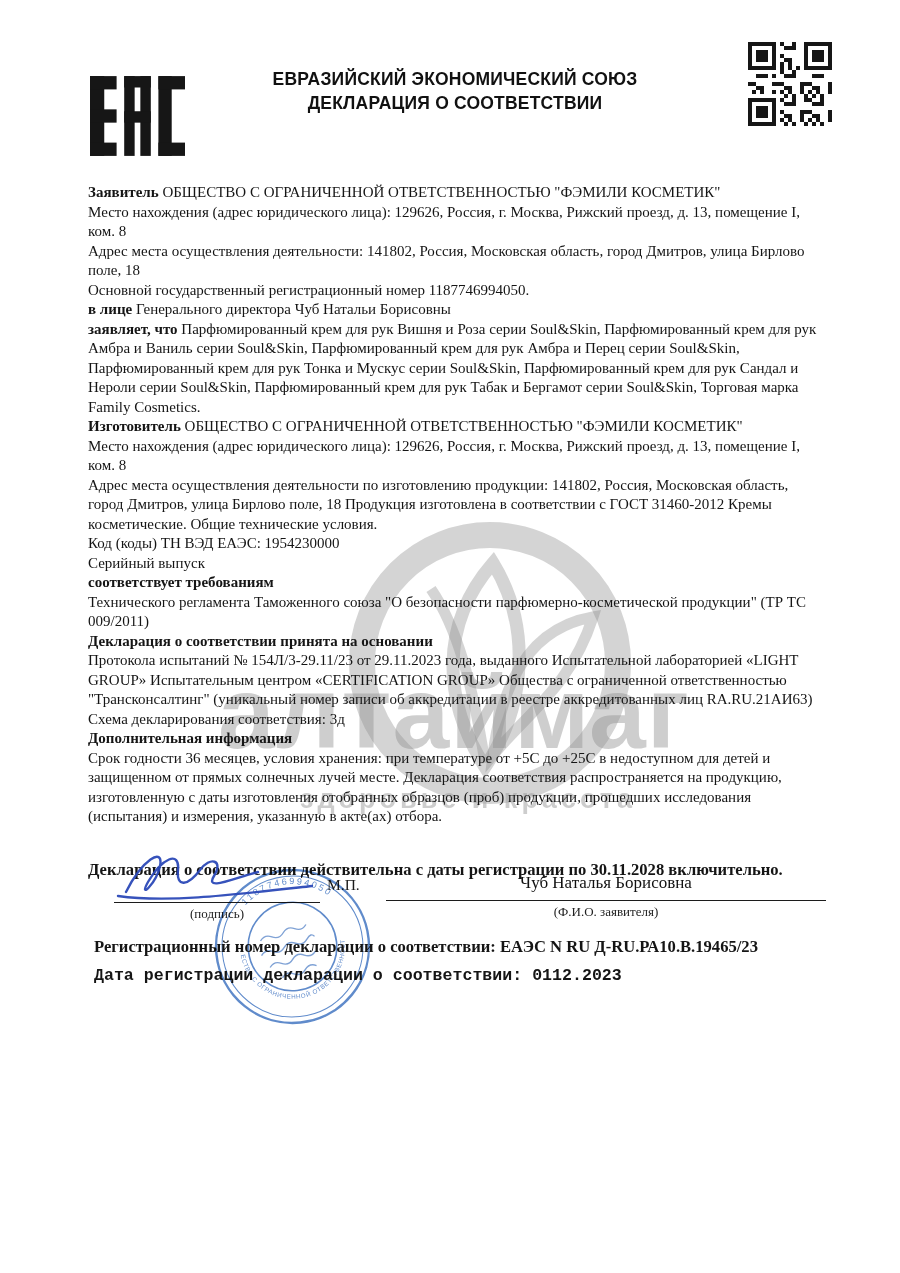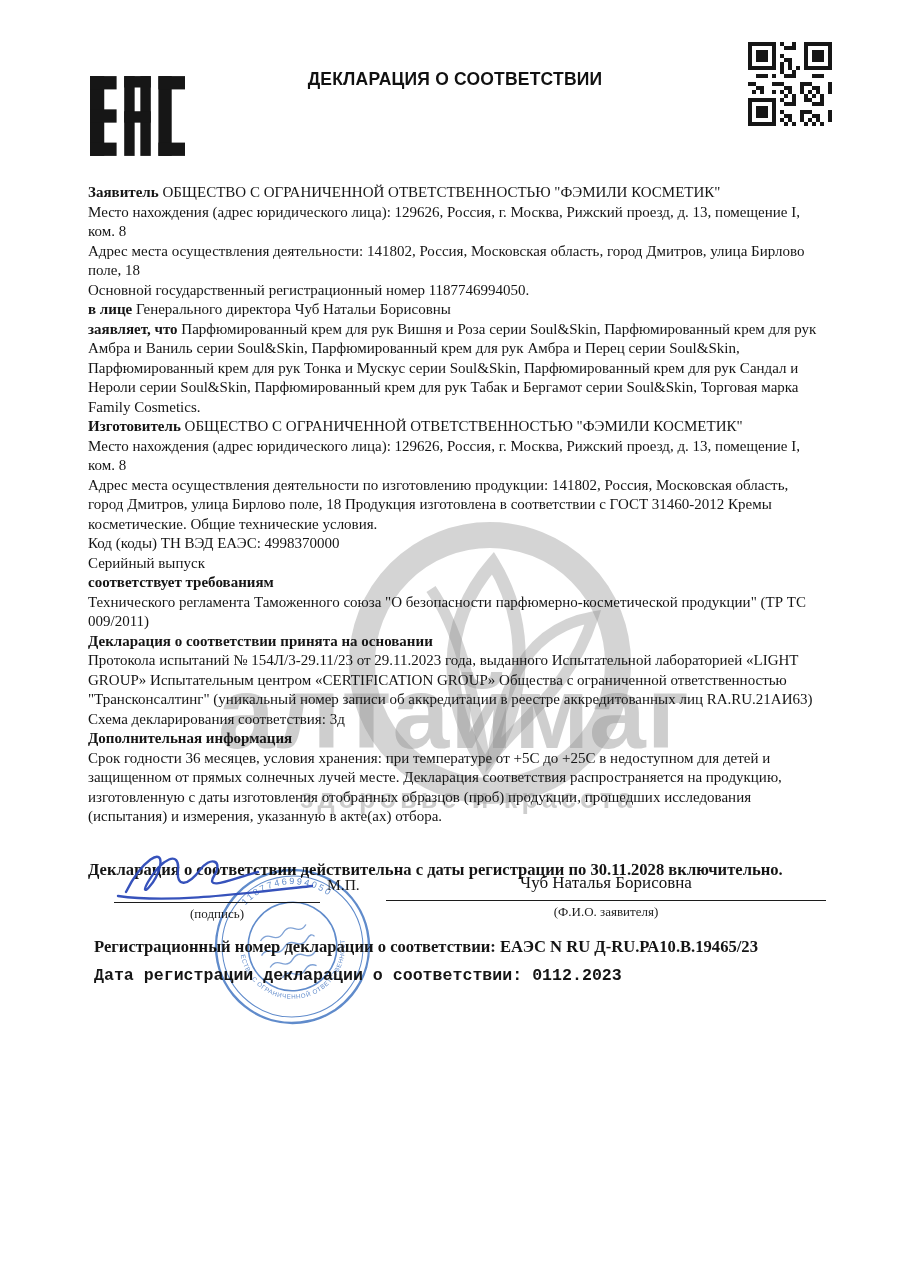--- a/index.html
+++ b/index.html
@@ -75,20 +75,21 @@
     <rect x="36" y="0" width="11" height="84"></rect>
     <rect x="53" y="0" width="11" height="84"></rect>
     <rect x="36" y="0" width="28" height="12"></rect>
     <rect x="36" y="37" width="28" height="12"></rect>
     <rect x="72" y="0" width="14" height="84"></rect>
     <rect x="72" y="0" width="28" height="14"></rect>
     <rect x="72" y="70" width="28" height="14"></rect>
   </svg>
 
   <div class="hdr-title">
+    <div>ЕВРАЗИЙСКИЙ ЭКОНОМИЧЕСКИЙ СОЮЗ</div>
     <div>ДЕКЛАРАЦИЯ О СООТВЕТСТВИИ</div>
   </div>
 
   <svg class="qr" id="qr" viewBox="0 0 21 21">
       <rect x="0" y="0" width="1" height="1" fill="#161616"></rect>
       <rect x="1" y="0" width="1" height="1" fill="#161616"></rect>
       <rect x="2" y="0" width="1" height="1" fill="#161616"></rect>
       <rect x="3" y="0" width="1" height="1" fill="#161616"></rect>
       <rect x="4" y="0" width="1" height="1" fill="#161616"></rect>
       <rect x="5" y="0" width="1" height="1" fill="#161616"></rect>
@@ -279,21 +280,21 @@
   <div class="doc">
     <p><b>Заявитель</b><span> ОБЩЕСТВО С ОГРАНИЧЕННОЙ  ОТВЕТСТВЕННОСТЬЮ "ФЭМИЛИ КОСМЕТИК"</span></p>
     <p><b></b><span>Место нахождения (адрес юридического лица): 129626, Россия,  г. Москва,  Рижский  проезд, д. 13, помещение I, ком.  8</span></p>
     <p><b></b><span>Адрес места осуществления деятельности: 141802, Россия,  Московская  область,  город Дмитров, улица Бирлово поле, 18</span></p>
     <p><b></b><span>Основной государственный регистрационный номер 1187746994050.</span></p>
     <p><b>в лице</b><span> Генерального директора Чуб Натальи Борисовны</span></p>
     <p><b>заявляет, что</b><span> Парфюмированный крем для рук Вишня и Роза  серии Soul&amp;Skin, Парфюмированный крем для рук Амбра и Ваниль серии Soul&amp;Skin, Парфюмированный крем для рук Амбра и Перец серии Soul&amp;Skin, Парфюмированный крем для рук Тонка и Мускус серии Soul&amp;Skin, Парфюмированный крем для рук Сандал и Нероли серии Soul&amp;Skin, Парфюмированный крем для рук Табак и Бергамот серии Soul&amp;Skin, Торговая марка Family Cosmetics.</span></p>
     <p><b>Изготовитель</b><span> ОБЩЕСТВО С ОГРАНИЧЕННОЙ  ОТВЕТСТВЕННОСТЬЮ "ФЭМИЛИ КОСМЕТИК"</span></p>
     <p><b></b><span>Место нахождения (адрес юридического лица): 129626, Россия,  г. Москва,  Рижский  проезд, д. 13, помещение I, ком.  8</span></p>
     <p><b></b><span>Адрес места осуществления деятельности по изготовлению продукции: 141802, Россия,  Московская область, город Дмитров, улица Бирлово поле, 18 Продукция изготовлена в соответствии с ГОСТ 31460-2012 Кремы косметические. Общие технические условия.</span></p>
-    <p><b></b><span>Код (коды) ТН ВЭД ЕАЭС: 4998370000</span></p>
+    <p><b></b><span>Код (коды) ТН ВЭД ЕАЭС: 1954230000</span></p>
     <p><b></b><span>Серийный выпуск</span></p>
     <p><b>соответствует требованиям</b><span></span></p>
     <p><b></b><span>Технического регламента Таможенного союза "О безопасности парфюмерно-косметической продукции" (ТР ТС 009/2011)</span></p>
     <p><b>Декларация о соответствии принята на основании</b><span></span></p>
     <p><b></b><span>Протокола испытаний № 154Л/3-29.11/23 от 29.11.2023 года, выданного Испытательной лабораторией «LIGHT GROUP»  Испытательным центром «CERTIFICATION  GROUP» Общества с ограниченной ответственностью "Трансконсалтинг"  (уникальный номер записи об аккредитации  в реестре аккредитованных  лиц RA.RU.21АИ63)</span></p>
     <p><b></b><span>Схема декларирования соответствия: 3д</span></p>
     <p><b>Дополнительная информация</b><span></span></p>
     <p><b></b><span>Срок годности 36 месяцев, условия хранения: при температуре от +5С до +25С в недоступном для детей и защищенном от прямых солнечных лучей месте. Декларация соответствия распространяется на продукцию, изготовленную с даты изготовления отобранных образцов (проб) продукции, прошедших исследования (испытания) и измерения, указанную в акте(ах) отбора.</span></p>
   </div>
 

